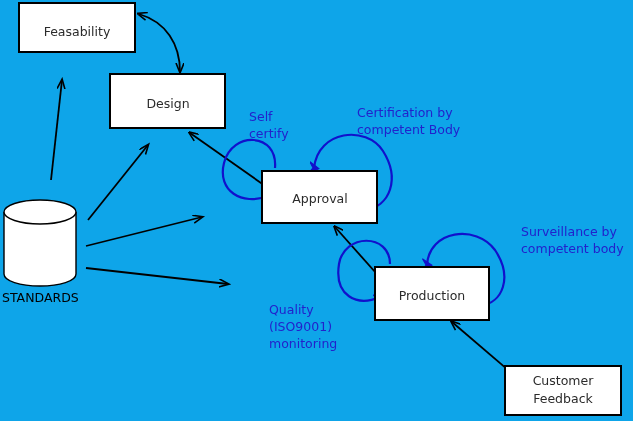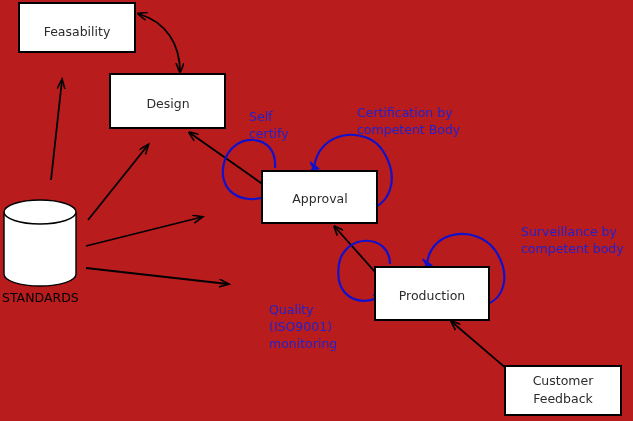--- a/index.html
+++ b/index.html
@@ -1,17 +1,17 @@
 <!DOCTYPE html>
 <html><head>
 <meta charset="utf-8">
 <style>
   html,body{margin:0;padding:0;background:#ffffff;}
   body{font-family:"DejaVu Sans","Liberation Sans",sans-serif;}
-  #stage{position:relative;width:633px;height:421px;background:#b91c1c;overflow:hidden;}
+  #stage{position:relative;width:633px;height:421px;background:#0ea5e9;overflow:hidden;}
   #stage svg{position:absolute;left:0;top:0;width:633px;height:421px;}
   .box-label{font-size:12.5px;fill:#2b2b2b;font-family:"DejaVu Sans","Liberation Sans",sans-serif;}
   .annot{font-size:12.5px;fill:#2222cc;font-family:"DejaVu Sans","Liberation Sans",sans-serif;}
   .store-label{font-size:12.5px;fill:#000000;font-family:"DejaVu Sans","Liberation Sans",sans-serif;}
   .nodebox{fill:#ffffff;stroke:#000000;stroke-width:2;}
   .cyl{fill:#ffffff;stroke:#000000;stroke-width:1.4;}
   .flow{fill:none;stroke:#000000;stroke-width:1.8;}
   .loop{fill:none;stroke:#1111cc;stroke-width:2.2;}
 </style>
 </head>

